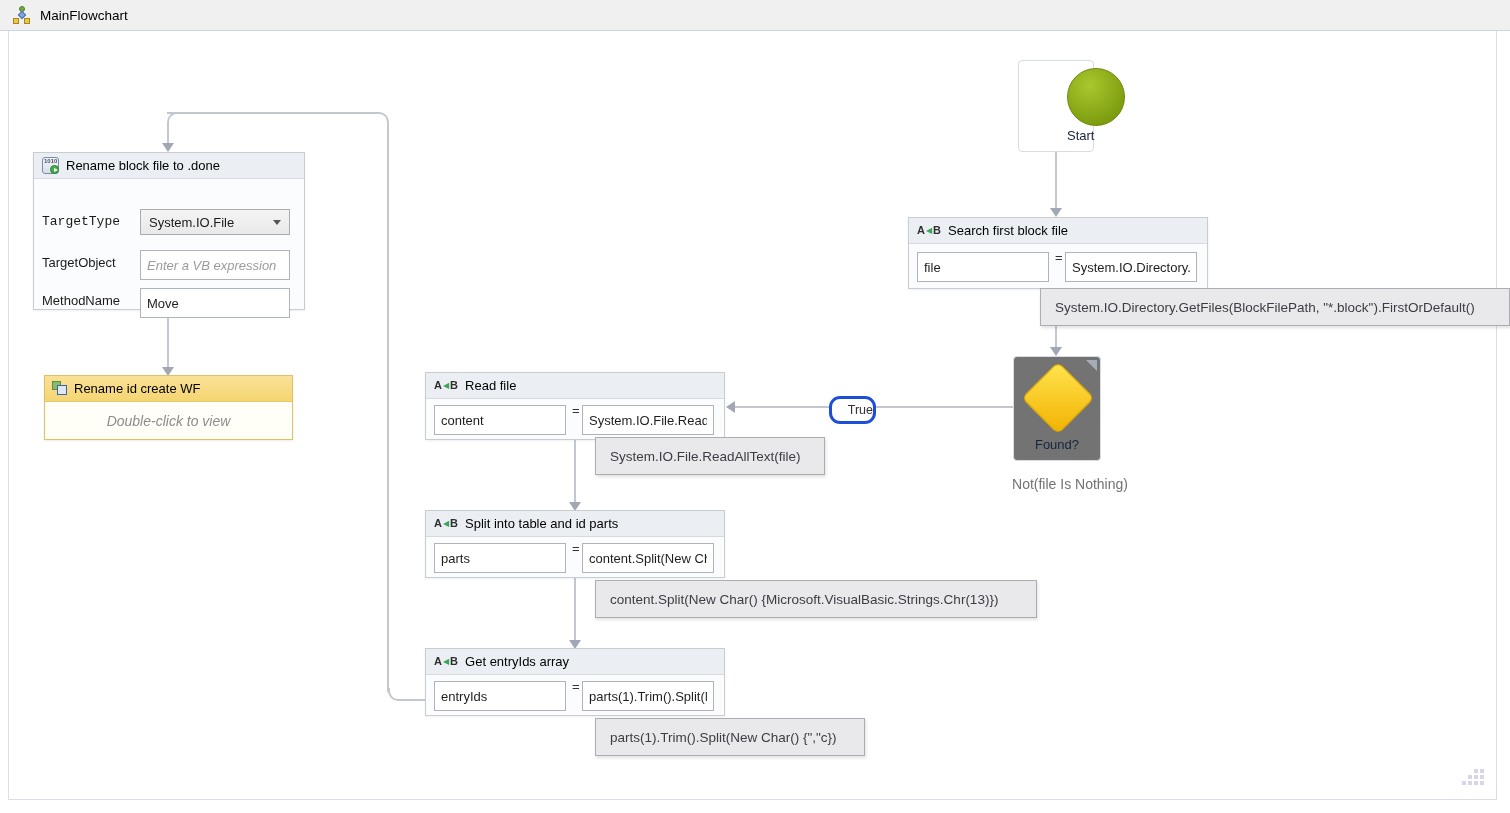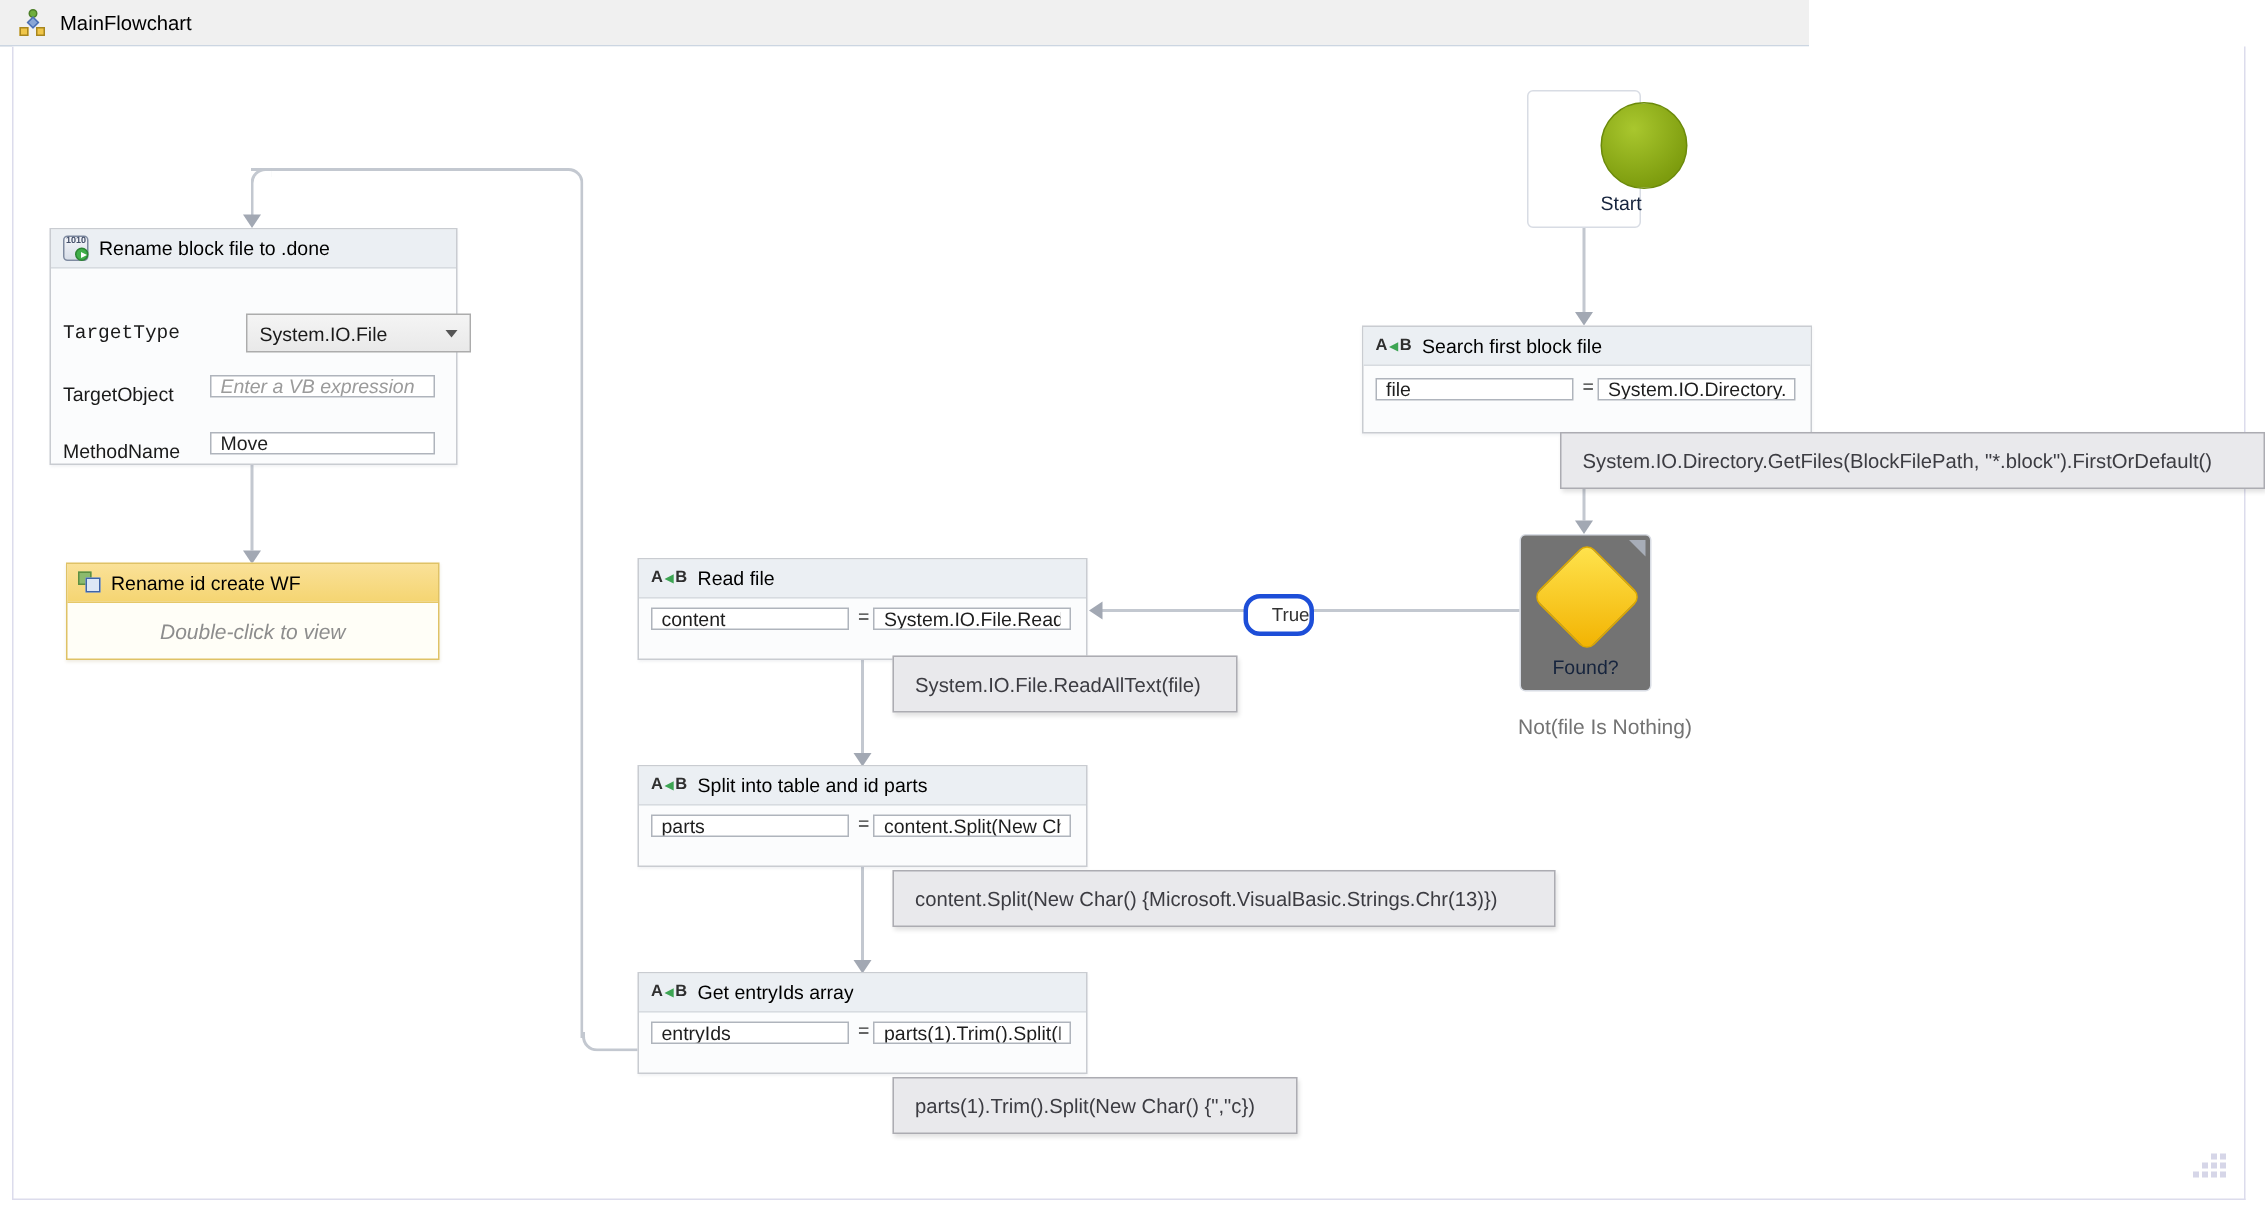--- a/index.html
+++ b/index.html
@@ -4,21 +4,21 @@
 <style>
   html,body{margin:0;padding:0;}
   body{
     width:1510px;height:813px;position:relative;overflow:hidden;
     background:#ffffff;
     font-family:"Liberation Sans","DejaVu Sans",sans-serif;
     color:#1e1e1e;
   }
   
   .titlebar{
-    position:absolute;left:0;top:0;width:1206px;height:31px;
+    position:absolute;left:0;top:0;width:1510px;height:31px;
     background:#f0f0f0;border-bottom:1px solid #ccd6e2;
     display:flex;align-items:center;gap:9px;padding-left:13px;box-sizing:border-box;
   }
   .titlebar-text{font-size:13.5px;color:#000;}
   .fc-icon{position:relative;width:18px;height:18px;}
   .fc-icon .dot{position:absolute;left:6px;top:0;width:6px;height:6px;border-radius:50%;background:#6fae3e;border:1px solid #4d7e28;box-sizing:border-box;}
   .fc-icon .dia{position:absolute;left:6px;top:6px;width:6px;height:6px;background:#8aa6d6;border:1px solid #4a6fb5;transform:rotate(45deg);box-sizing:border-box;}
   .fc-icon .sq1{position:absolute;left:0;top:12px;width:6px;height:6px;background:#f0c64a;border:1px solid #a8861e;box-sizing:border-box;}
   .fc-icon .sq2{position:absolute;left:11px;top:12px;width:6px;height:6px;background:#f0c64a;border:1px solid #a8861e;box-sizing:border-box;}
   
@@ -46,21 +46,21 @@
     display:flex;align-items:center;justify-content:flex-end;font-size:12.5px;color:#333;}
   
   .activity{position:absolute;background:#fbfcfd;border:1px solid #c9ccd1;box-sizing:border-box;z-index:2;
     box-shadow:0 1px 2px rgba(120,130,150,.12);}
   .act-header{height:26px;background:#ebeff3;border-bottom:1px solid #d7dbe0;
     display:flex;align-items:center;gap:7px;padding:0 8px;box-sizing:border-box;}
   .act-title{font-size:13px;color:#000;white-space:nowrap;overflow:hidden;}
   .assign-icon{display:inline-flex;align-items:center;font-size:11px;font-weight:bold;color:#2f2f2f;line-height:1;text-align:center;}
   .assign-icon .ar{color:#3da553;font-size:8px;margin:0 1px;}
   .assign-body{position:relative;height:41px;}
-  .tb{position:absolute;height:15px;border:1px solid #afb4bc;background:#fff;box-sizing:border-box;
+  .tb{position:absolute;height:30px;border:1px solid #afb4bc;background:#fff;box-sizing:border-box;
     font-family:"Liberation Sans","DejaVu Sans",sans-serif;font-size:13px;color:#1e1e1e;padding:0 6px;outline:none;}
   .tb::placeholder{color:#9b9b9b;font-style:italic;}
   .eq{position:absolute;top:6px;font-size:13px;color:#333;}
   
   .tooltip{position:absolute;height:38px;background:#e9e9ec;border:1px solid #acacb2;box-sizing:border-box;
     display:flex;align-items:center;padding:0 14px;font-size:13.5px;color:#3c3c42;white-space:nowrap;overflow:hidden;
     z-index:6;box-shadow:1px 2px 3px rgba(0,0,0,.12);}
   
   .startnode{position:absolute;left:1018px;top:60px;width:76px;height:92px;background:#fff;
     border:1px solid #d8dce4;border-radius:4px;box-sizing:border-box;z-index:2;text-align:center;padding-left:48px;}
@@ -77,21 +77,21 @@
     border-top:11px solid #a7adb8;border-left:11px solid transparent;}
   .condition{position:absolute;left:985px;top:476px;width:170px;text-align:center;
     font-size:14px;color:#737373;z-index:2;}
   
   .rename{left:33px;top:152px;width:272px;height:158px;}
   .im-body{position:relative;height:131px;}
   .im-label{position:absolute;left:8px;font-size:13px;color:#1a1a1a;line-height:26px;}
   .im-field{left:106px;width:150px;}
   .dropdown{position:absolute;left:106px;width:150px;height:26px;box-sizing:border-box;
     border:1px solid #acacac;background:linear-gradient(#f4f4f4,#e9e9e9);
-    display:flex;align-items:center;justify-content:space-between;padding:0 8px;font-size:13px;color:#1a1a1a;cursor:default;margin-left:24px;}
+    display:flex;align-items:center;justify-content:space-between;padding:0 8px;font-size:13px;color:#1a1a1a;cursor:default;}
   .chev{width:0;height:0;border-left:4px solid transparent;border-right:4px solid transparent;border-top:5px solid #555;}
   .im-icon{position:relative;width:17px;height:17px;border:1px solid #7e8aa0;border-radius:3px;
     background:linear-gradient(#f4f6fa,#d8dee8);box-sizing:border-box;flex:none;}
   .im-icon .bits{position:absolute;left:1px;top:0px;font-size:6px;letter-spacing:0;color:#44506a;font-weight:bold;}
   .im-icon .play{position:absolute;right:-1px;bottom:-1px;width:9px;height:9px;border-radius:50%;
     background:#3fae49;border:1px solid #2c8534;box-sizing:border-box;}
   .im-icon .play:after{content:"";position:absolute;left:2.5px;top:1.5px;width:0;height:0;
     border-left:4px solid #fff;border-top:2px solid transparent;border-bottom:2px solid transparent;}
   
   .foreach{position:absolute;left:44px;top:375px;width:249px;height:65px;z-index:2;

